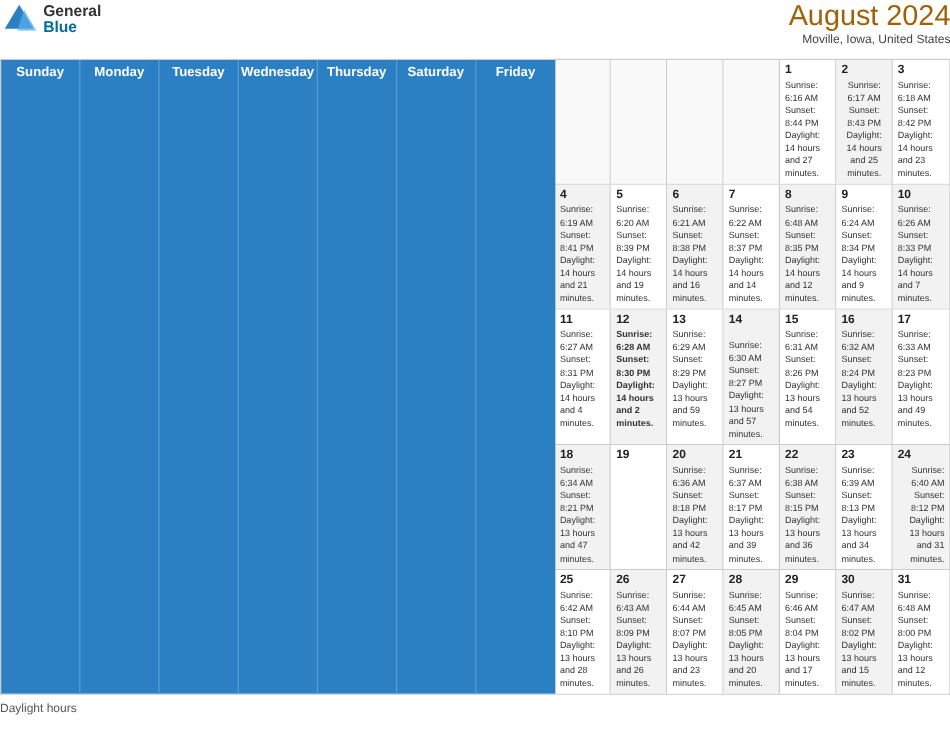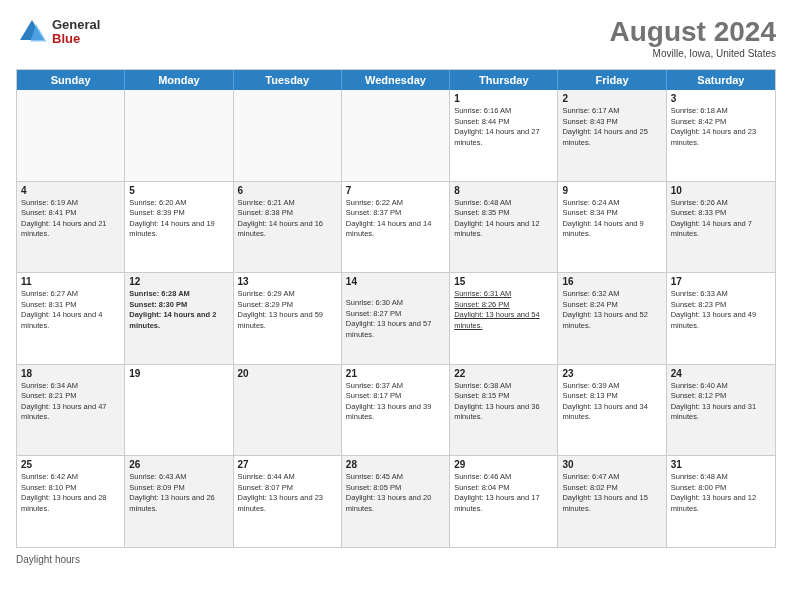--- a/index.html
+++ b/index.html
@@ -6,21 +6,21 @@
     body {
       font-family: Arial, sans-serif;
       background: #fff;
       width: 792px;
       height: 612px;
       overflow: hidden;
     }
     .page {
       width: 792px;
       height: 581px;
-      padding: 16px;
+      padding: 0;
       display: flex;
       flex-direction: column;
     }
     .header {
       display: flex;
       justify-content: space-between;
       align-items: flex-start;
       margin-bottom: 10px;
     }
     .logo {
@@ -29,42 +29,41 @@
       gap: 4px;
     }
     .logo-text {
       display: flex;
       flex-direction: column;
       font-size: 13px;
       font-weight: bold;
       line-height: 1.1;
     }
     .logo-text .general { color: #333; }
-    .logo-text .blue { color: #b91c1c; }
+    .logo-text .blue { color: #0369a1; }
     .logo-icon {
       width: 32px;
       height: 32px;
     }
     .title-block {
       text-align: right;
     }
     .title-block h1 {
-      font-size: 28px;
-      font-weight: bold;
-      color: #737373;
+      font-size: 24px;
+      font-weight: normal;
+      color: #a16207;
     }
     .title-block h2 {
       font-size: 10px;
       font-weight: normal;
       color: #444;
     }
     .calendar {
       flex: 1;
       display: flex;
-      flex-direction: column;
       border: 1px solid #ccc;
     }
     .cal-header {
       display: grid;
       grid-template-columns: repeat(7, 1fr);
       background: #2b7fc3;
     }
     .cal-header-cell {
       color: #fff;
       font-size: 11px;
@@ -135,38 +134,38 @@
     </div>
   </div>
 
   <div class="calendar">
     <div class="cal-header">
     <div class="cal-header-cell">Sunday</div>
         <div class="cal-header-cell">Monday</div>
         <div class="cal-header-cell">Tuesday</div>
         <div class="cal-header-cell">Wednesday</div>
         <div class="cal-header-cell">Thursday</div>
+        <div class="cal-header-cell">Saturday</div>
         <div class="cal-header-cell">Friday</div>
-        <div class="cal-header-cell">Saturday</div>
       </div>
     <div class="cal-body">
     <div class="cal-row">
           <div class="cal-cell empty"></div>
           <div class="cal-cell empty"></div>
           <div class="cal-cell empty"></div>
           <div class="cal-cell empty"></div>
           <div class="cal-cell">
             <div class="day-num">1</div>
             <div class="cell-text" style="white-space: pre-line;">Sunrise: 6:16 AM
 Sunset: 8:44 PM
 Daylight: 14 hours and 27 minutes.</div>
           </div>
           <div class="cal-cell shaded">
             <div class="day-num">2</div>
-            <div class="cell-text" style="white-space: pre-line;">Sunrise: 6:17 AM
+            <div class="cell-text" style="white-space: pre-line; text-align: center;">Sunrise: 6:17 AM
 Sunset: 8:43 PM
 Daylight: 14 hours and 25 minutes.</div>
           </div>
           <div class="cal-cell">
             <div class="day-num">3</div>
             <div class="cell-text" style="white-space: pre-line;">Sunrise: 6:18 AM
 Sunset: 8:42 PM
 Daylight: 14 hours and 23 minutes.</div>
           </div>
         </div>
@@ -234,21 +233,21 @@
 Daylight: 13 hours and 59 minutes.</div>
           </div>
           <div class="cal-cell shaded">
             <div class="day-num">14</div>
             <div class="cell-text" style="white-space: pre-line; margin-top: 11px;">Sunrise: 6:30 AM
 Sunset: 8:27 PM
 Daylight: 13 hours and 57 minutes.</div>
           </div>
           <div class="cal-cell">
             <div class="day-num">15</div>
-            <div class="cell-text" style="white-space: pre-line; text-decoration: underline;">Sunrise: 6:31 AM
+            <div class="cell-text" style="white-space: pre-line;">Sunrise: 6:31 AM
 Sunset: 8:26 PM
 Daylight: 13 hours and 54 minutes.</div>
           </div>
           <div class="cal-cell shaded">
             <div class="day-num">16</div>
             <div class="cell-text" style="white-space: pre-line;">Sunrise: 6:32 AM
 Sunset: 8:24 PM
 Daylight: 13 hours and 52 minutes.</div>
           </div>
           <div class="cal-cell">
@@ -263,20 +262,23 @@
             <div class="day-num">18</div>
             <div class="cell-text" style="white-space: pre-line;">Sunrise: 6:34 AM
 Sunset: 8:21 PM
 Daylight: 13 hours and 47 minutes.</div>
           </div>
           <div class="cal-cell">
             <div class="day-num">19</div>
           </div>
           <div class="cal-cell shaded">
             <div class="day-num">20</div>
+            <div class="cell-text" style="white-space: pre-line;">Sunrise: 6:36 AM
+Sunset: 8:18 PM
+Daylight: 13 hours and 42 minutes.</div>
           </div>
           <div class="cal-cell">
             <div class="day-num">21</div>
             <div class="cell-text" style="white-space: pre-line;">Sunrise: 6:37 AM
 Sunset: 8:17 PM
 Daylight: 13 hours and 39 minutes.</div>
           </div>
           <div class="cal-cell shaded">
             <div class="day-num">22</div>
             <div class="cell-text" style="white-space: pre-line;">Sunrise: 6:38 AM
@@ -284,21 +286,21 @@
 Daylight: 13 hours and 36 minutes.</div>
           </div>
           <div class="cal-cell">
             <div class="day-num">23</div>
             <div class="cell-text" style="white-space: pre-line;">Sunrise: 6:39 AM
 Sunset: 8:13 PM
 Daylight: 13 hours and 34 minutes.</div>
           </div>
           <div class="cal-cell shaded">
             <div class="day-num">24</div>
-            <div class="cell-text" style="white-space: pre-line;">Sunrise: 6:40 AM
+            <div class="cell-text" style="white-space: pre-line; text-align: right;">Sunrise: 6:40 AM
 Sunset: 8:12 PM
 Daylight: 13 hours and 31 minutes.</div>
           </div>
         </div>
         <div class="cal-row">
           <div class="cal-cell">
             <div class="day-num">25</div>
             <div class="cell-text" style="white-space: pre-line;">Sunrise: 6:42 AM
 Sunset: 8:10 PM
 Daylight: 13 hours and 28 minutes.</div>

